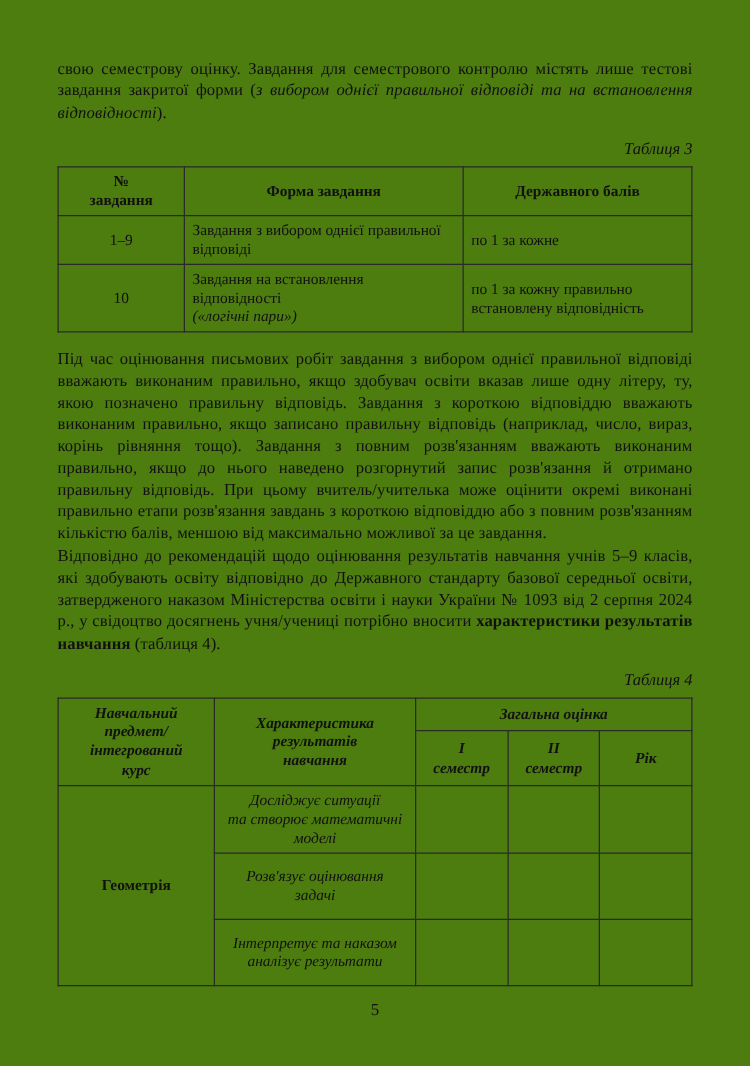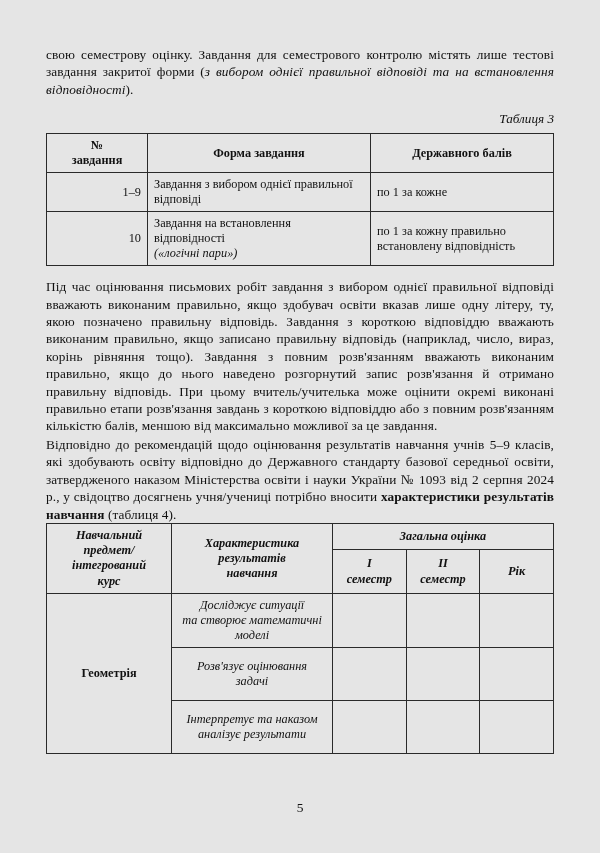--- a/index.html
+++ b/index.html
@@ -13,21 +13,21 @@
     font-family: "Liberation Serif", serif;
     color: #111111;
     position: relative;
     overflow: hidden;
   }
   .page {
     position: absolute;
     left: 0; top: 0;
     width: 600px;
     height: 853px;
-    background: #e5e5e5;
+    background: #4d7c0f;
   }
   .content {
     position: absolute;
     left: 46px;
     top: 46px;
     width: 508px;
   }
   p.para {
     margin: 0 0 0 0;
     font-size: 13.3px;
@@ -67,21 +67,21 @@
     vertical-align: middle;
     font-weight: normal;
   }
   table.doc-table th {
     text-align: center;
     font-weight: bold;
   }
   .t3-c1 { width: 88px; text-align: center; }
   .t3-c2 { width: 210px; }
   .t3-c3 { width: auto; }
-  .cell-center { text-align: right; }
+  .cell-center { text-align: center; }
   .cell-left { text-align: left; }
   .small-ital { font-style: italic; }
 
   .spacer-10 { height: 12px; }
 
   
   table.t4 {
     border-collapse: collapse;
     width: 100%;
     table-layout: fixed;
@@ -163,20 +163,21 @@
       </tr>
     </tbody>
       </table>
 
     <div class="spacer-10"></div>
 
     <p class="para indent">Під час оцінювання письмових робіт завдання з вибором однієї правильної відповіді вважають виконаним правильно, якщо здобувач освіти вказав лише одну літеру, ту, якою позначено правильну відповідь. Завдання з короткою відповіддю вважають виконаним правильно, якщо записано правильну відповідь (наприклад, число, вираз, корінь рівняння тощо). Завдання з повним розв'язанням вважають виконаним правильно, якщо до нього наведено розгорнутий запис розв'язання й отримано правильну відповідь. При цьому вчитель/учителька може оцінити окремі виконані правильно етапи розв'язання завдань з короткою відповіддю або з повним розв'язанням кількістю балів, меншою від максимально можливої за це завдання.</p>
 
     <p class="para indent"><span>Відповідно до рекомендацій щодо оцінювання результатів навчання учнів 5–9 класів, які здобувають освіту відповідно до Державного стандарту базової середньої освіти, затвердженого наказом Міністерства освіти і науки України № 1093 від 2 серпня 2024 р., у свідоцтво досягнень учня/учениці потрібно вносити </span><span class="bold">характеристики результатів навчання</span><span> (таблиця 4).</span></p>
 
+    <div class="tbl-caption">Таблиця 4</div>
 
     <table class="t4">
       <tbody>
           <tr>
         <td class="t4-c1 hdr" rowspan="2">
           <span>Навчальний</span><br>
           <span>предмет/</span><br>
           <span>інтегрований</span><br>
           <span>курс</span>
         </td>

